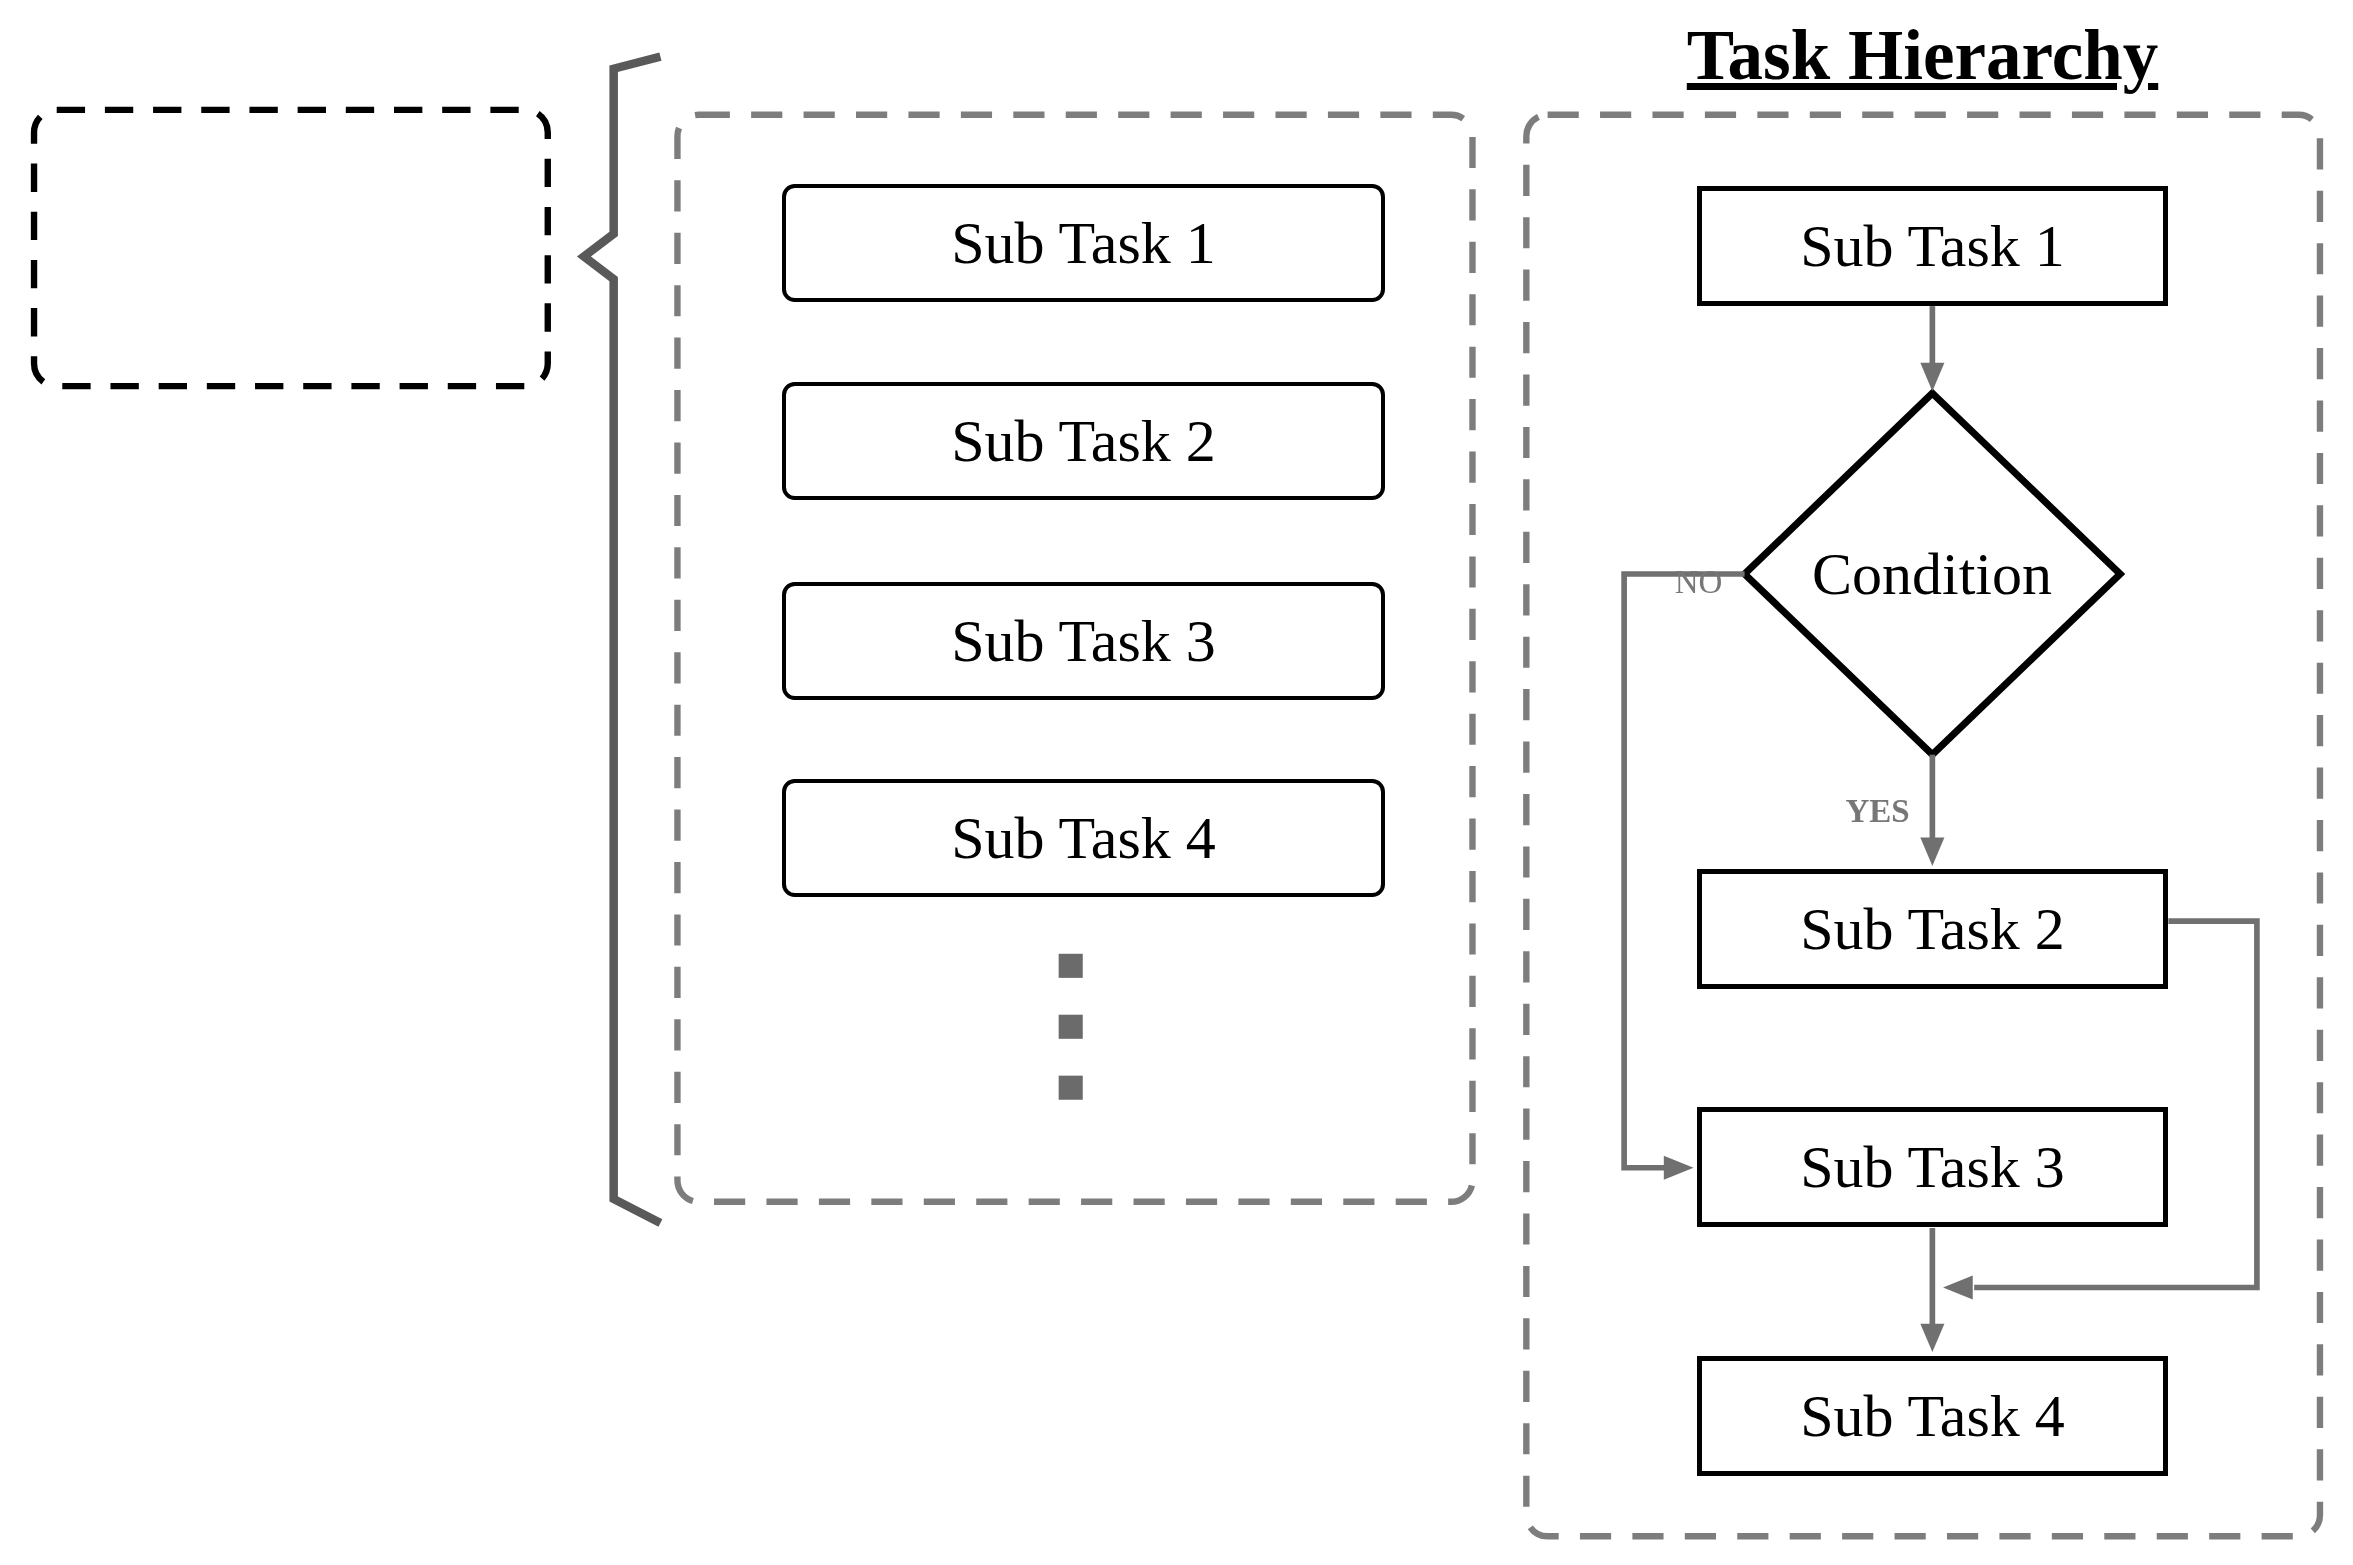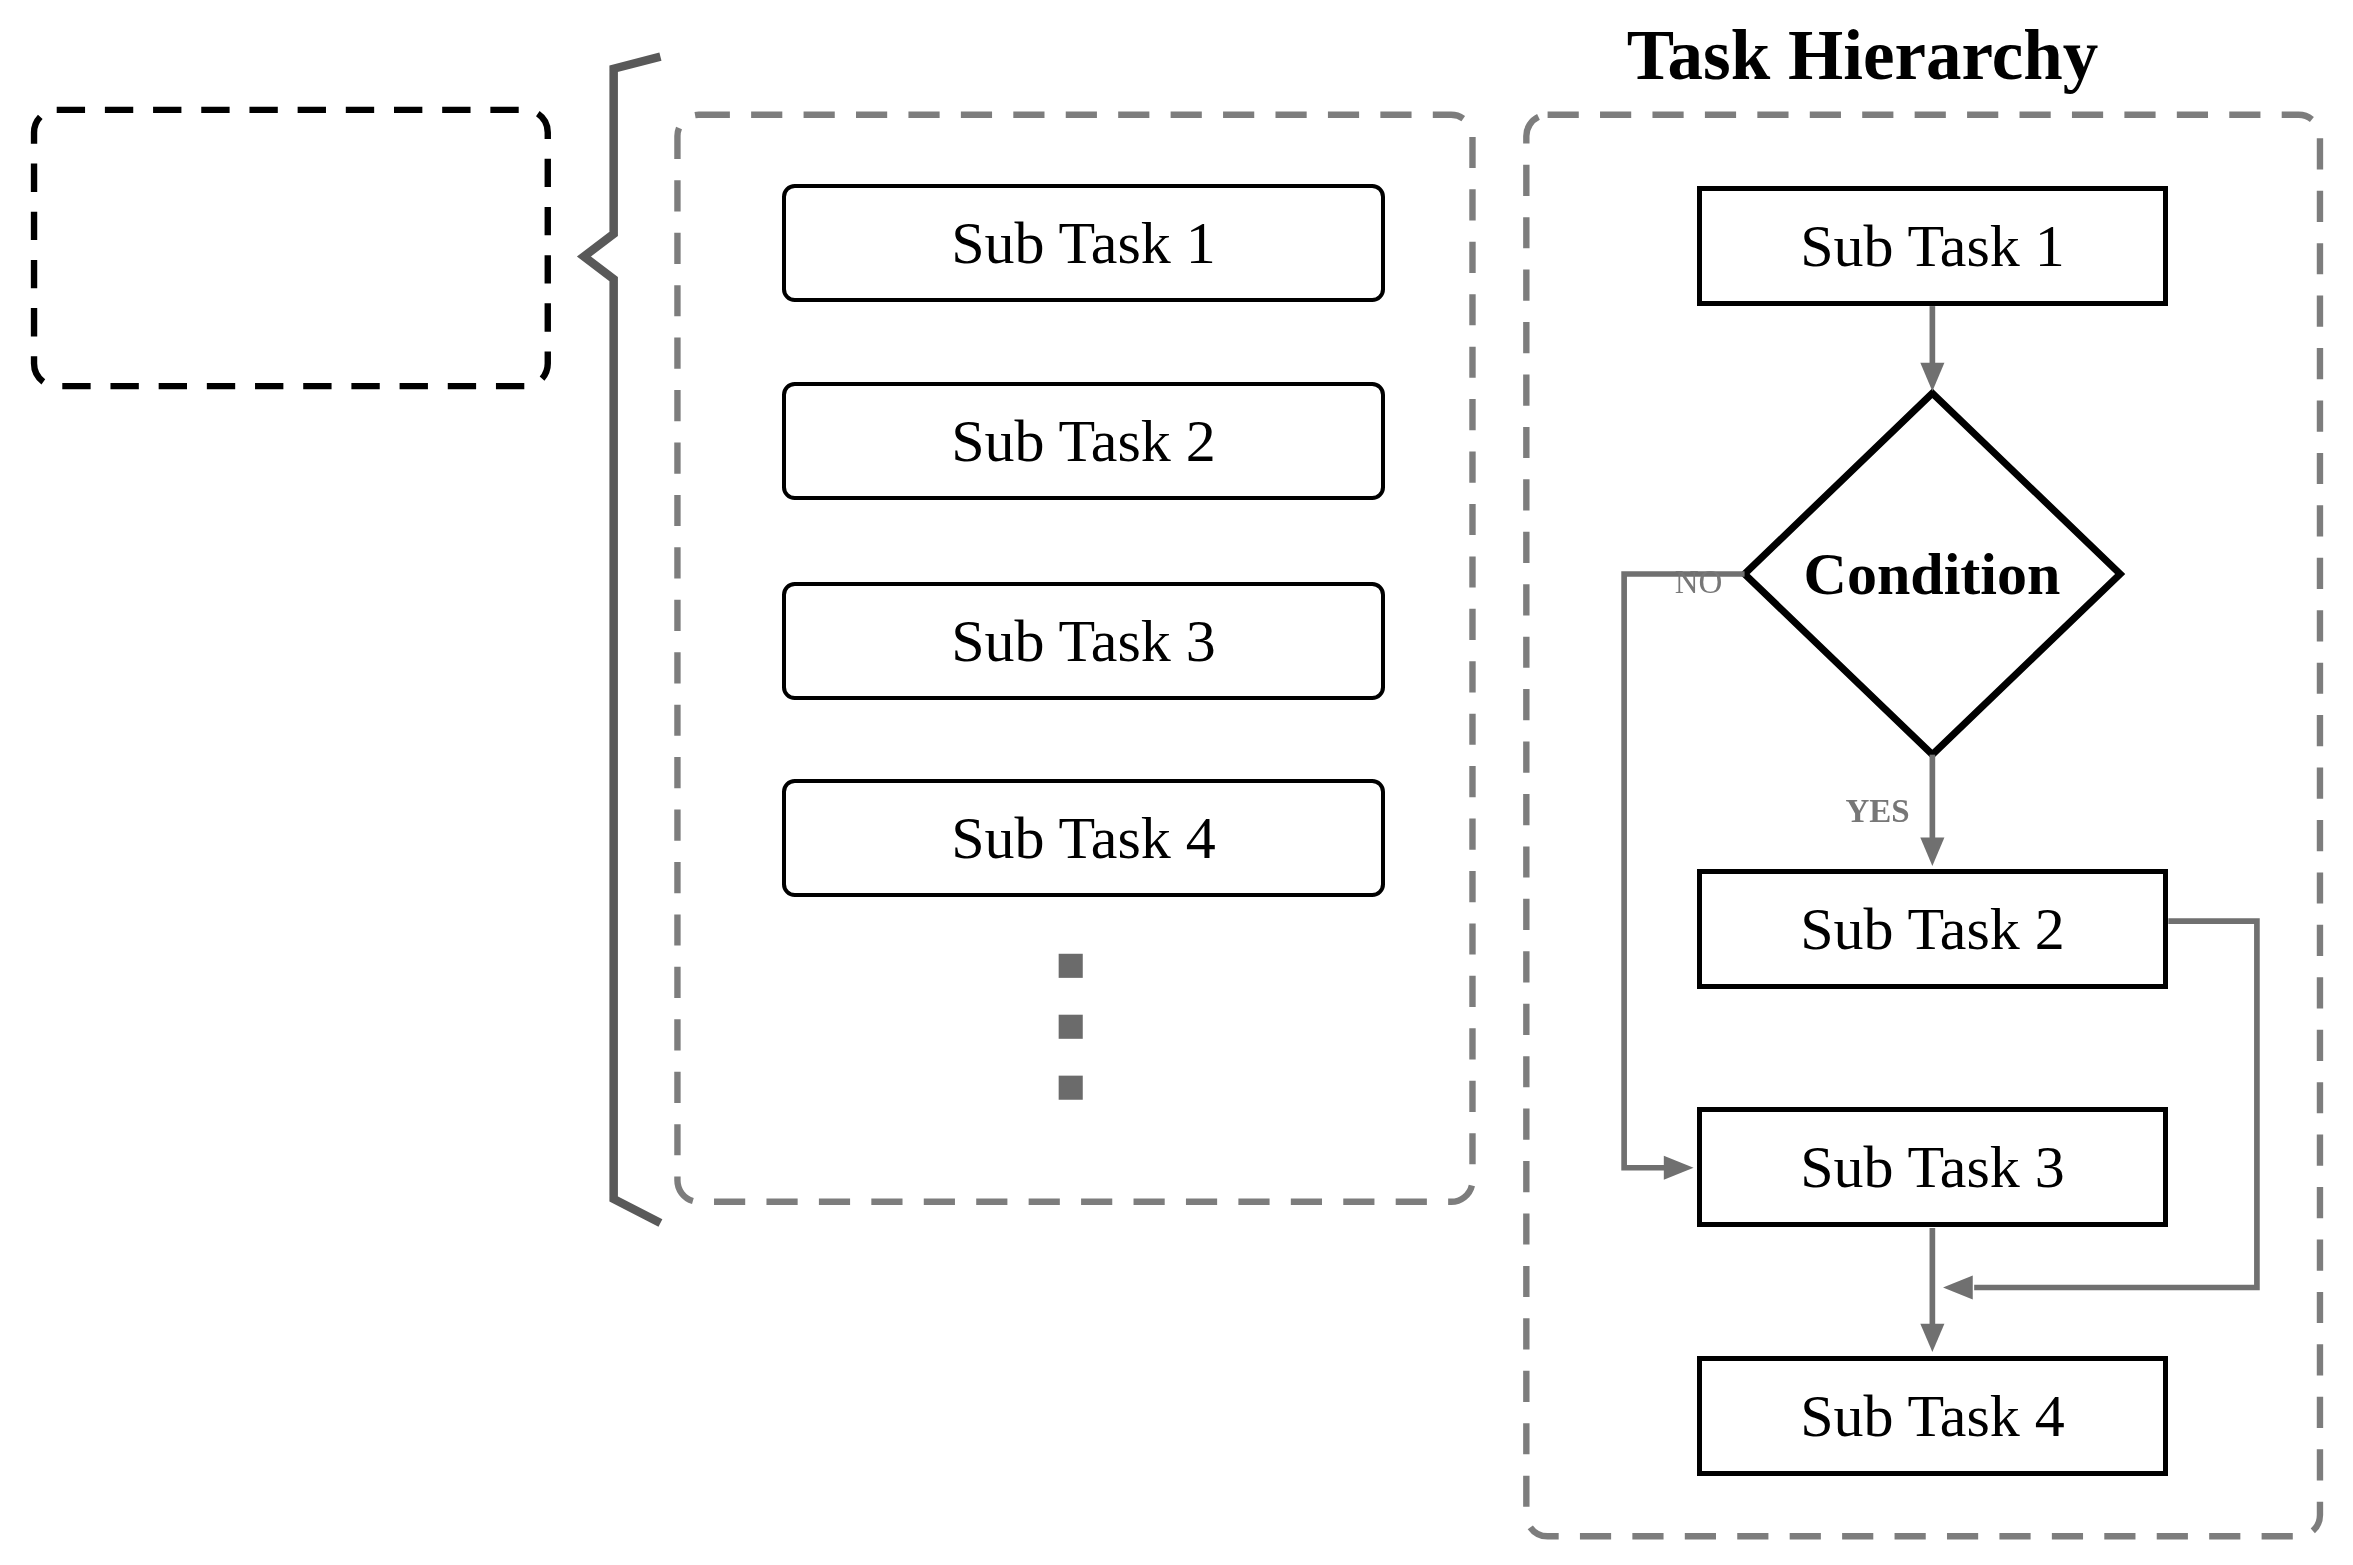--- a/index.html
+++ b/index.html
@@ -80,31 +80,31 @@
     <polygon class="arrowhead" points="2348,1631 2348,1665 2390,1648"></polygon>
 
     <polyline class="connector" points="3060,1300 3185,1300 3185,1817 2786,1817"></polyline>
     <polygon class="arrowhead" points="2784,1800 2784,1834 2742,1817"></polygon>
 
     <line class="connector" x1="2727" y1="1733" x2="2727" y2="1870"></line>
     <polygon class="arrowhead" points="2710,1868 2744,1868 2727,1908"></polygon>
   </svg>
 
 
-  <div class="lbl panel-title" style="left:1463px;top:12.8px;width:799px;height:85px;">Task Hierarchy</div>
+  <div class="lbl panel-title" style="left:1523px;top:12.8px;width:799px;height:85px;text-decoration:underline;">Task Hierarchy</div>
 
   <div class="taskbox" style="left:782px;top:184px;width:603px;height:118px;">Sub Task 1</div>
   <div class="taskbox" style="left:782px;top:382px;width:603px;height:118px;">Sub Task 2</div>
   <div class="taskbox" style="left:782px;top:582px;width:603px;height:118px;">Sub Task 3</div>
   <div class="taskbox" style="left:782px;top:779px;width:603px;height:118px;">Sub Task 4</div>
 
   <div class="hierbox" style="left:1697px;top:186px;width:471px;height:120px;">Sub Task 1</div>
   <div class="hierbox" style="left:1697px;top:869px;width:471px;height:120px;">Sub Task 2</div>
   <div class="hierbox" style="left:1697px;top:1107px;width:471px;height:120px;">Sub Task 3</div>
   <div class="hierbox" style="left:1697px;top:1356px;width:471px;height:120px;">Sub Task 4</div>
 
-  <div class="lbl node-label" style="left:1744px;top:540px;width:376px;height:68px;font-weight:bold;">Condition</div>
+  <div class="lbl node-label" style="left:1744px;top:540px;width:376px;height:68px;">Condition</div>
 
   <div class="lbl branch" style="left:1642px;top:526px;width:113px;height:40px;">NO</div>
   <div class="lbl branch" style="left:1821px;top:755px;width:113px;height:40px;font-weight:bold;">YES</div>
 
 </div>
 
 
 </body></html>

